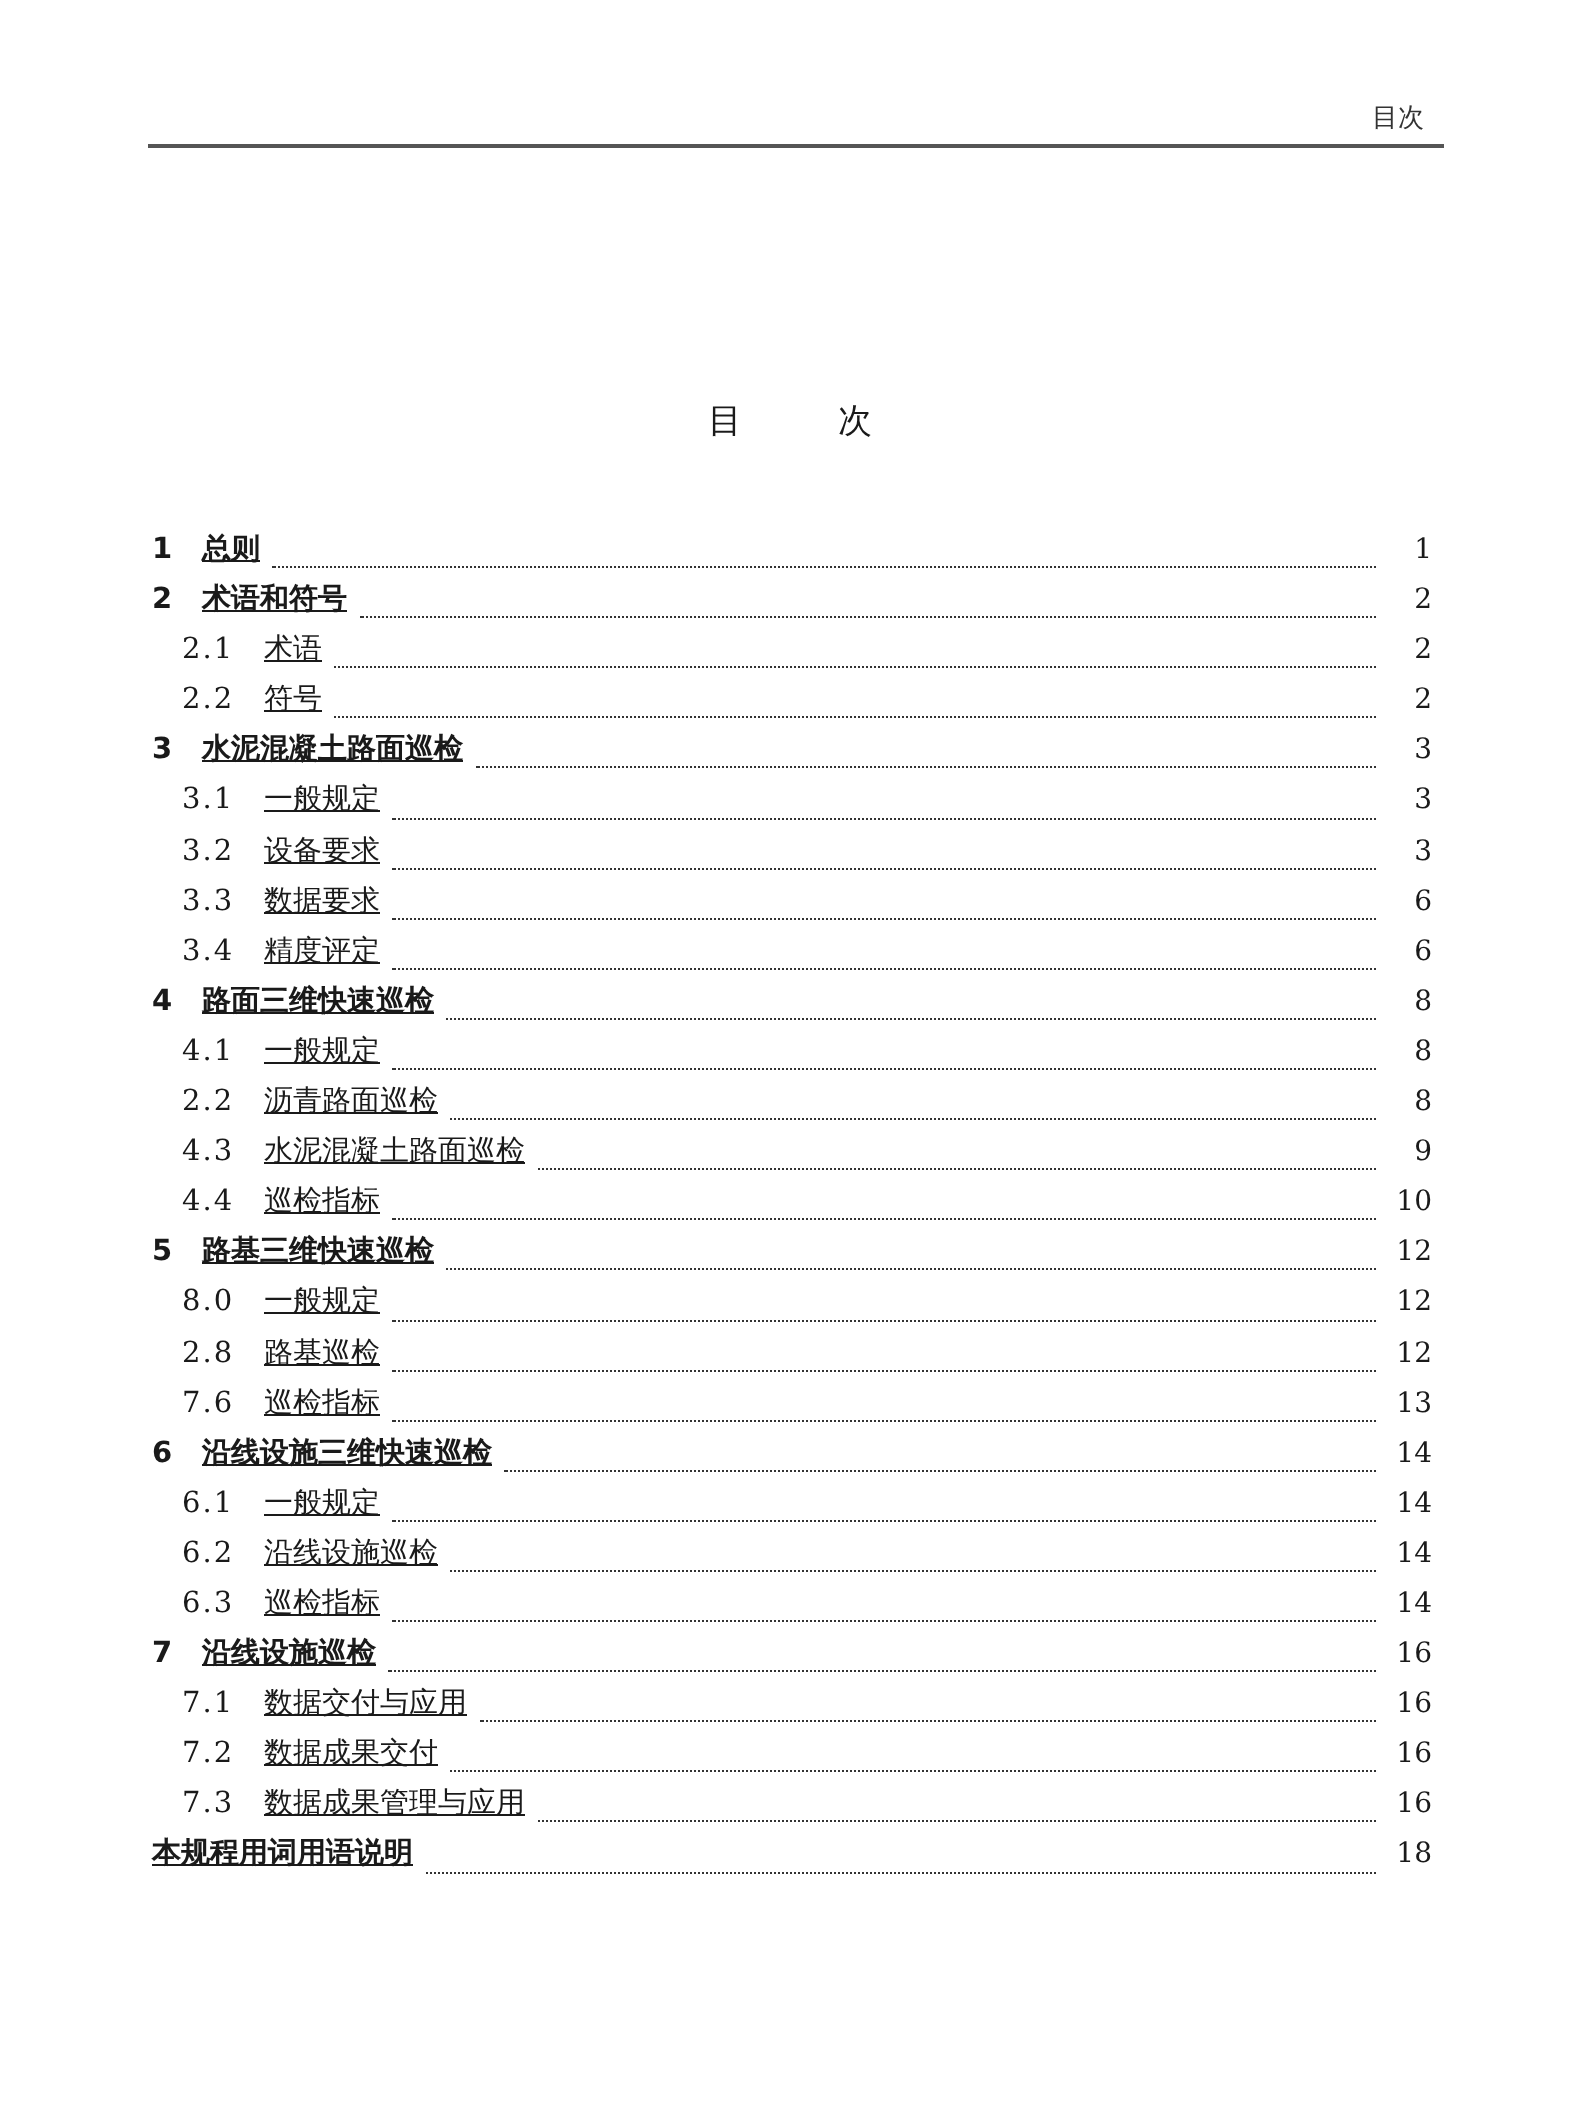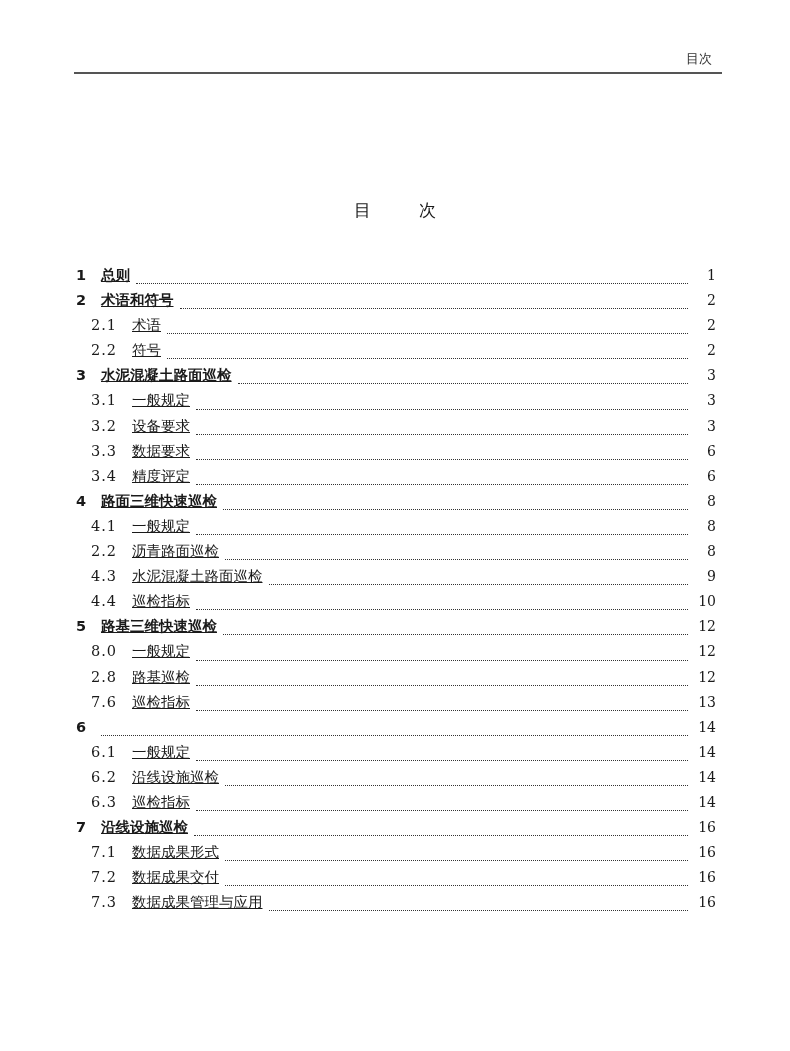--- a/index.html
+++ b/index.html
@@ -159,20 +159,21 @@
     <span class="page">12</span>
   </div>
     <div class="toc-row l2">
     <span class="num">7.6</span>
     <span class="title">巡检指标</span>
     <span class="leader"></span>
     <span class="page">13</span>
   </div>
     <div class="toc-row l1">
     <span class="num">6</span>
+    <span class="title">沿线设施三维快速巡检</span>
     <span class="leader"></span>
     <span class="page">14</span>
   </div>
     <div class="toc-row l2">
     <span class="num">6.1</span>
     <span class="title">一般规定</span>
     <span class="leader"></span>
     <span class="page">14</span>
   </div>
     <div class="toc-row l2">
@@ -188,29 +189,35 @@
     <span class="page">14</span>
   </div>
     <div class="toc-row l1">
     <span class="num">7</span>
     <span class="title">沿线设施巡检</span>
     <span class="leader"></span>
     <span class="page">16</span>
   </div>
     <div class="toc-row l2">
     <span class="num">7.1</span>
-    <span class="title">数据成果形式</span>
+    <span class="title">数据交付与应用</span>
     <span class="leader"></span>
     <span class="page">16</span>
   </div>
     <div class="toc-row l2">
     <span class="num">7.2</span>
     <span class="title">数据成果交付</span>
     <span class="leader"></span>
     <span class="page">16</span>
   </div>
     <div class="toc-row l2">
     <span class="num">7.3</span>
     <span class="title">数据成果管理与应用</span>
     <span class="leader"></span>
     <span class="page">16</span>
   </div>
+    <div class="toc-row l0">
+
+    <span class="title">本规程用词用语说明</span>
+    <span class="leader"></span>
+    <span class="page">18</span>
+  </div>
   </div>
 
 </body></html>

